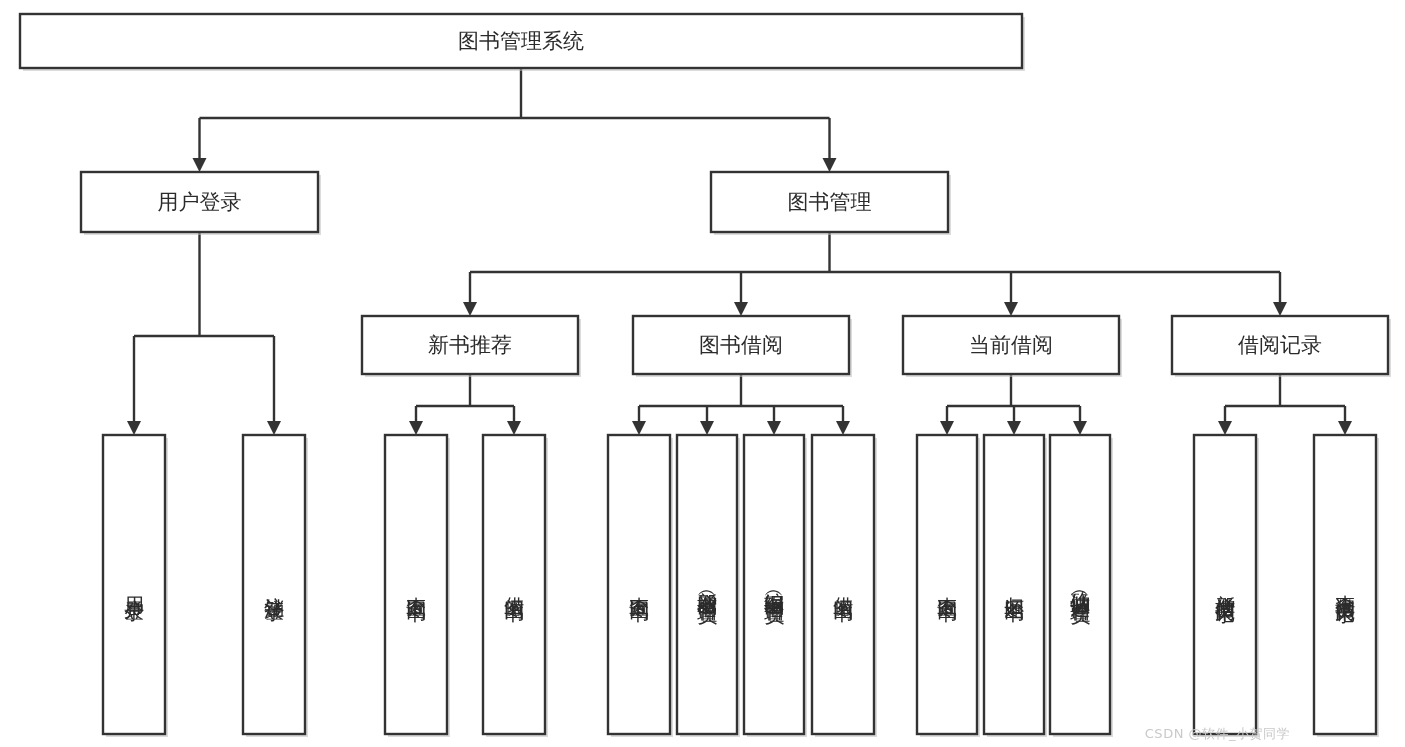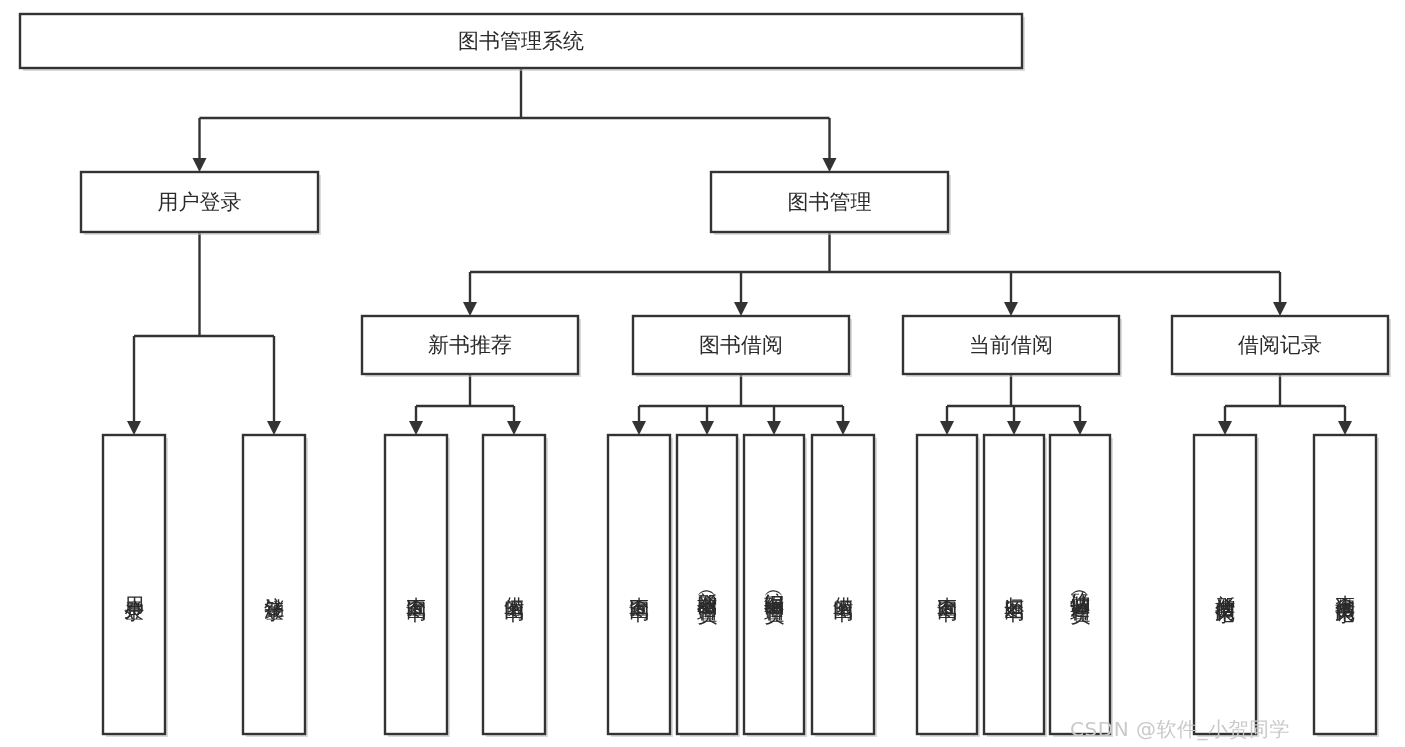--- a/index.html
+++ b/index.html
@@ -64,21 +64,21 @@
     letter-spacing: 2px;
     color: #2b2b2b;
     white-space: nowrap;
     pointer-events: none;
   }
   .watermark {
     position: absolute;
     right: 12px;
     bottom: 4px;
     font-family: "DejaVu Sans", "Liberation Sans", sans-serif;
-    font-size: 20px;
+    font-size: 13px;
     color: #c9c9c9;
     white-space: nowrap;
     letter-spacing: 0.5px;
   }
 </style>
 </head>
 <body>
 
 <div id="diagram-root">
 

